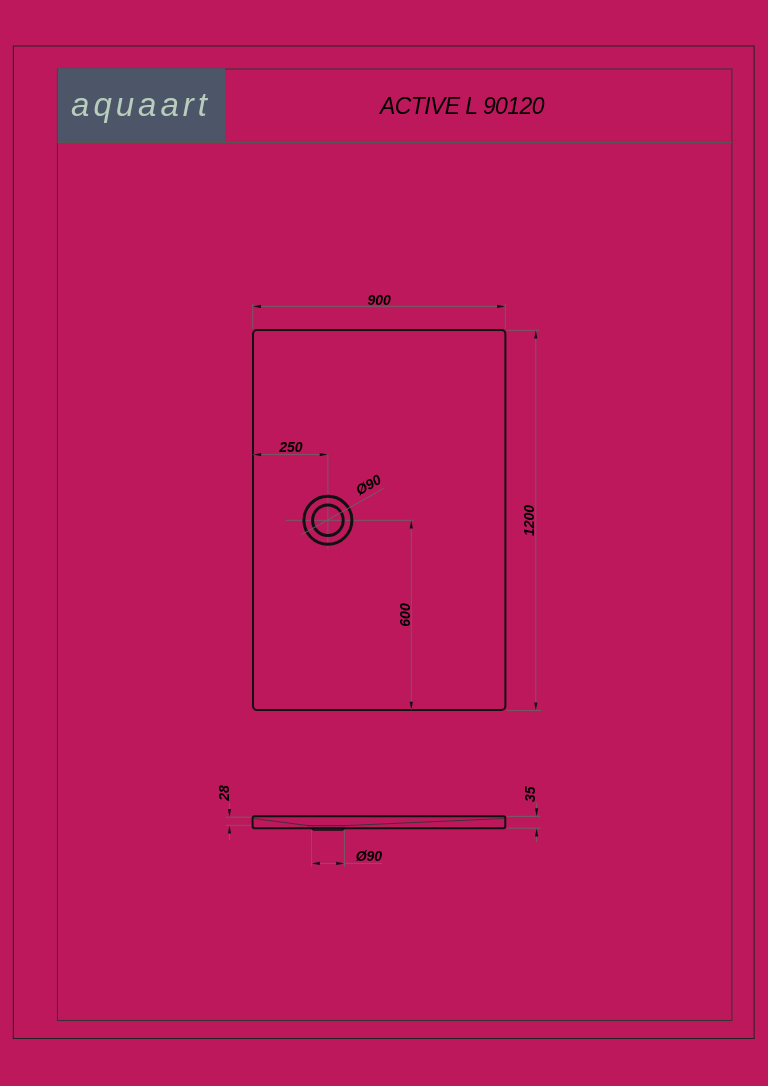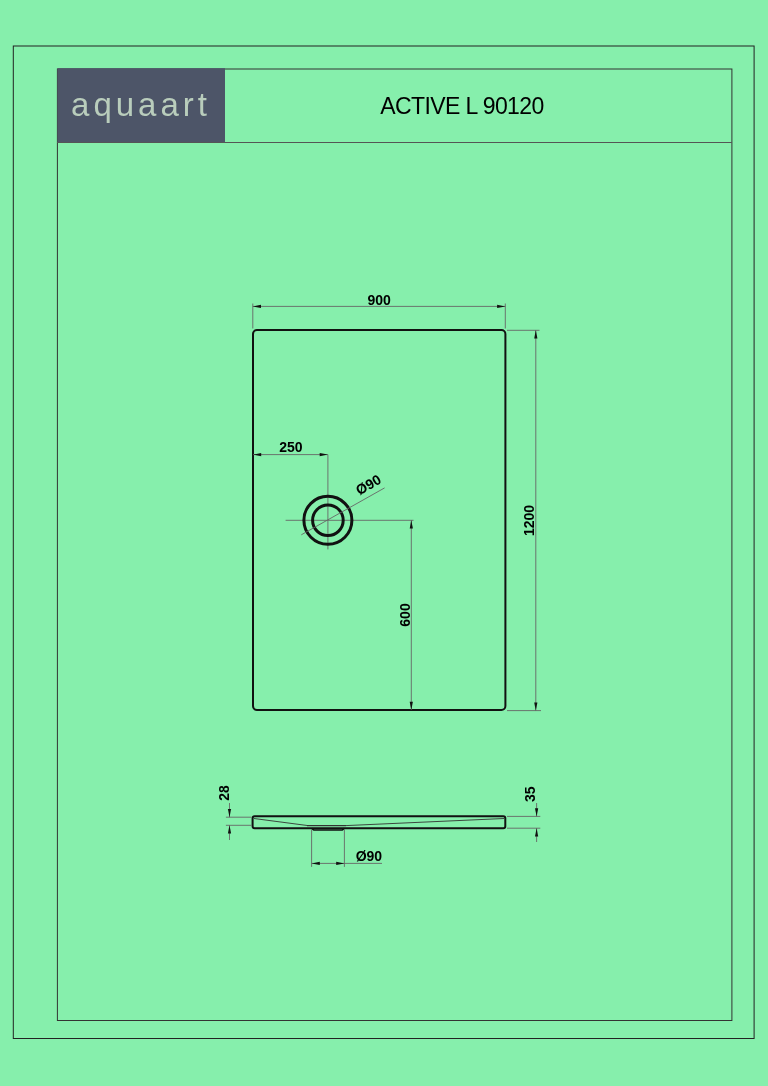--- a/index.html
+++ b/index.html
@@ -1,17 +1,17 @@
 <!DOCTYPE html>
 <html><head>
 <meta charset="utf-8">
 <style>
   html,body{margin:0;padding:0;background:#ffffff;}
-  .page{position:relative;width:768px;height:1086px;background:#86efac;overflow:hidden;
-        font-family:"Liberation Sans", sans-serif;}
+  .page{position:relative;width:768px;height:1086px;background:#be185d;overflow:hidden;
+        font-family:"Liberation Sans", sans-serif;font-style:italic;}
   svg{position:absolute;left:0;top:0;}
   text{font-family:"Liberation Sans", sans-serif;}
 </style>
 </head>
 <body>
 <div class="page">
 <svg width="768" height="1086" viewBox="0 0 768 1086">
 
   <rect x="13.3" y="46" width="740.8" height="992.5" fill="none" stroke="#222" stroke-width="1"></rect>
 

